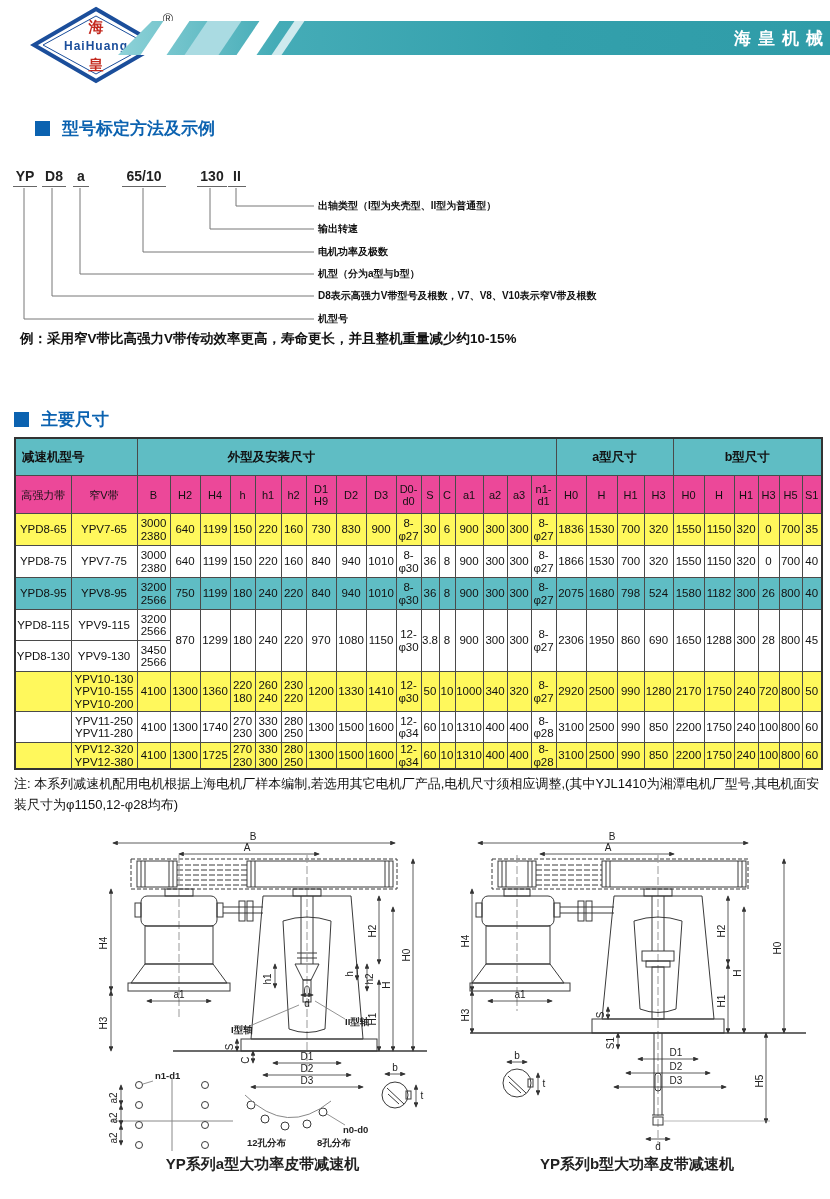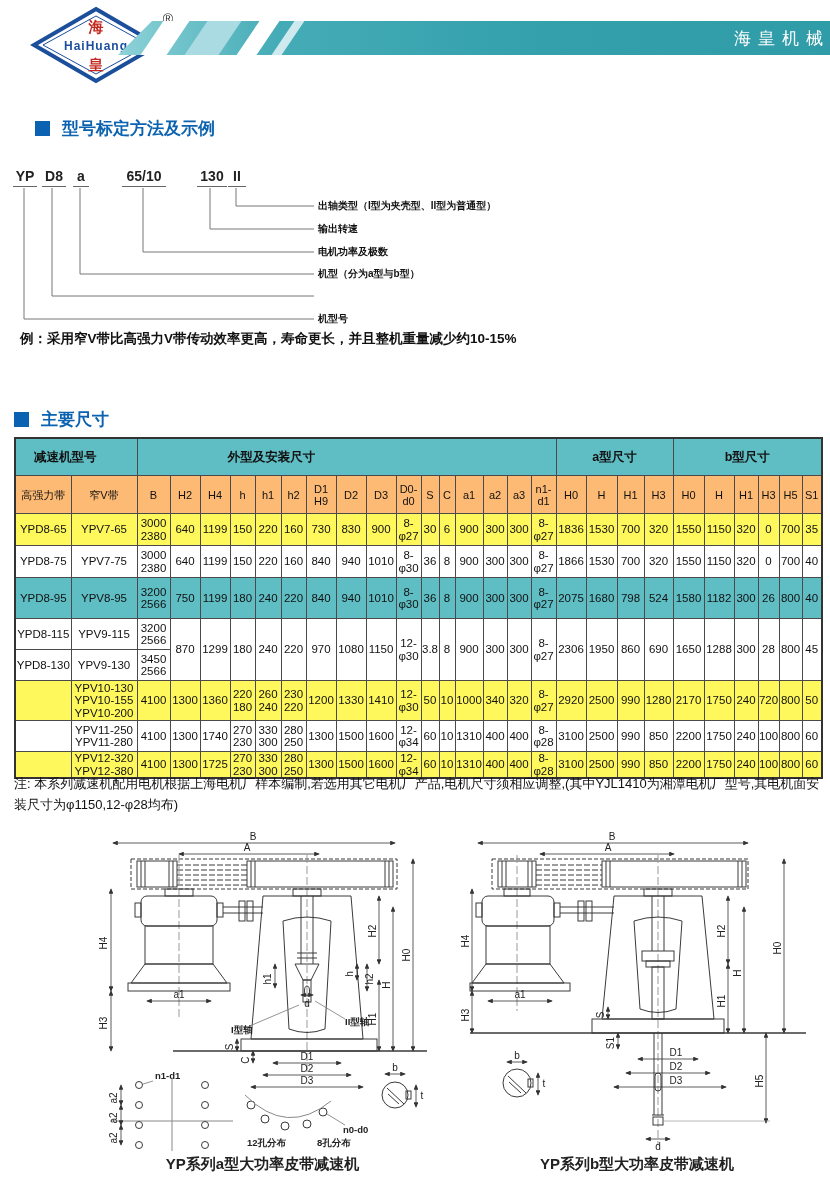--- a/index.html
+++ b/index.html
@@ -11,43 +11,43 @@
 
   
   .banner{
     left:118px;top:21px;width:712px;height:34px;
     background:linear-gradient(90deg,#8ed2d8 0%,#45acb7 22%,#33a0ac 60%,#2f9ca8 100%);
     clip-path:polygon(34px 0,100% 0,100% 100%,0 100%);
     display:flex;align-items:center;justify-content:flex-end;
     color:#fff;overflow:hidden;
   }
   .banner .stripe{position:absolute;top:-6px;height:46px;transform:skewX(-34deg);}
-  .banner-cn{font-size:17px;letter-spacing:7px;font-weight:normal;margin-left:32px;}
+  .banner-cn{font-size:17px;letter-spacing:7px;font-weight:bold;margin-left:32px;}
   .banner-en{font-size:17px;letter-spacing:1px;margin-left:8px;margin-right:14px;font-weight:bold;}
 
   
   .sec-title{display:flex;align-items:center;gap:12px;color:#0b62b0;font-size:17px;font-weight:bold;}
   .sec-bullet{width:15px;height:15px;background:#0b62b0;flex:0 0 auto;}
 
   
   .code-part{position:absolute;top:0;font-size:14px;font-weight:600;color:#222;
     border-bottom:1px solid #666;text-align:center;padding:0 1px 2px 1px;}
   .desig-label{position:absolute;left:318px;font-size:10px;font-weight:600;color:#111;white-space:nowrap;}
   .example-line{font-size:13.5px;font-weight:600;color:#111;}
 
   
   table.dim{border-collapse:collapse;table-layout:fixed;border:2px solid #333;}
   table.dim th,table.dim td{
     border:1px solid #4a4a4a;text-align:center;vertical-align:middle;padding:0;
     white-space:pre-line;overflow:hidden;font-weight:normal;color:#111;
   }
   table.dim thead tr.group th{background:#5fbdc4;font-size:12.5px;font-weight:bold;height:36px;}
   table.dim thead tr.group th.shift-left{padding-right:150px;}
-  table.dim thead tr.group th.model-hdr{text-align:left;padding-left:18px;}
-  table.dim thead tr.cols th{background:#fdba74;font-size:11px;height:37px;line-height:12px;}
+  table.dim thead tr.group th.model-hdr{text-align:left;padding-left:6px;}
+  table.dim thead tr.cols th{background:#ec4899;font-size:11px;height:37px;line-height:12px;}
   table.dim td{font-size:11.5px;line-height:12.5px;}
   tr.row-yellow td{background:#fff85c;}
   tr.row-teal td{background:#5fbdc4;}
   tr.row-white td{background:#fff;}
 
   .note-text{font-size:13px;line-height:1.6;color:#111;}
 
   
   svg.draw{overflow:visible;}
   svg.draw text{font-family:"Liberation Sans","DejaVu Sans",sans-serif;fill:#222;}
@@ -92,20 +92,21 @@
     <polyline points="143,20 143,84 314,84"></polyline>
     <polyline points="80,20 80,106 314,106"></polyline>
     <polyline points="52,20 52,128 314,128"></polyline>
     <polyline points="24,20 24,151 314,151"></polyline>
   </svg>
 
   <div class="desig-label" style="top:31px;">出轴类型（I型为夹壳型、II型为普通型）</div>
   <div class="desig-label" style="top:54px;">输出转速</div>
   <div class="desig-label" style="top:77px;">电机功率及极数</div>
   <div class="desig-label" style="top:99px;">机型（分为a型与b型）</div>
+  <div class="desig-label" style="top:121px;">D8表示高强力V带型号及根数，V7、V8、V10表示窄V带及根数</div>
   <div class="desig-label" style="top:144px;">机型号</div>
 </div>
 
 <div class="abs example-line" style="left:20px;top:330px;">例：采用窄V带比高强力V带传动效率更高，寿命更长，并且整机重量减少约10-15%</div>
 
 <div class="abs sec-title" style="left:14px;top:408px;">
   <span class="sec-bullet"></span>
   <span>主要尺寸</span>
 </div>
 
@@ -241,21 +242,21 @@
         <td>1530</td>
         <td>700</td>
         <td>320</td>
         <td>1550</td>
         <td>1150</td>
         <td>320</td>
         <td>0</td>
         <td>700</td>
         <td>40</td>
       </tr>
-      <tr class="row-teal" style="height: 41px;">
+      <tr class="row-teal" style="height: 32px;">
         <td>YPD8-95</td>
         <td>YPV8-95</td>
         <td>3200
 2566</td>
         <td>750</td>
         <td>1199</td>
         <td>180</td>
         <td>240</td>
         <td>220</td>
         <td>840</td>

